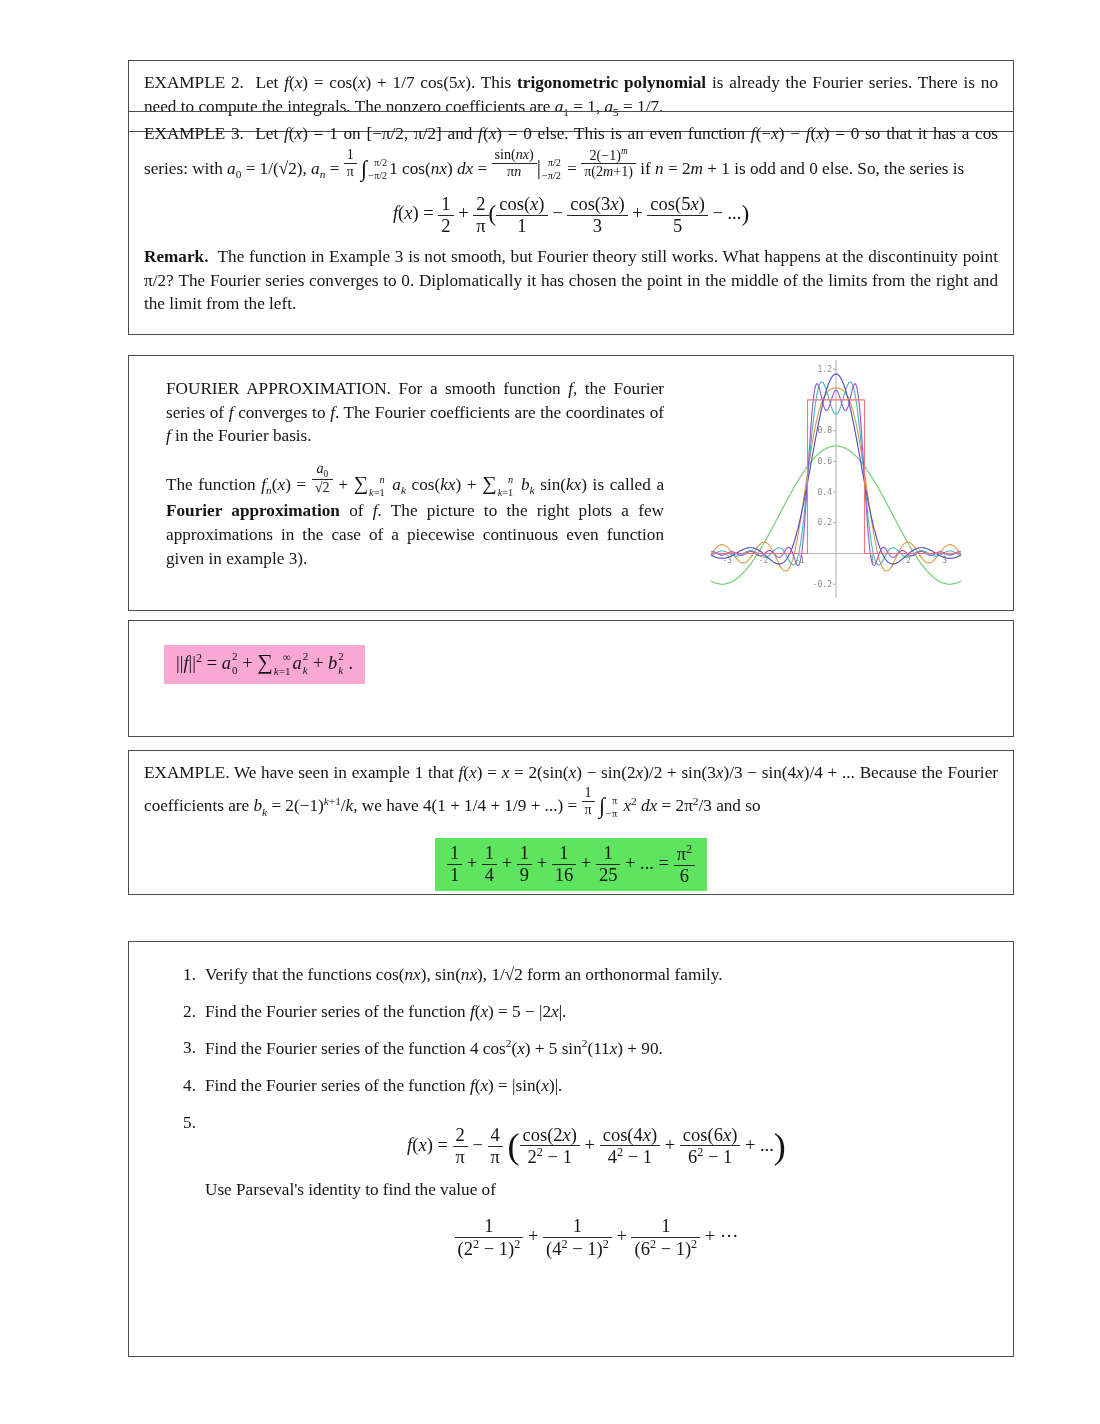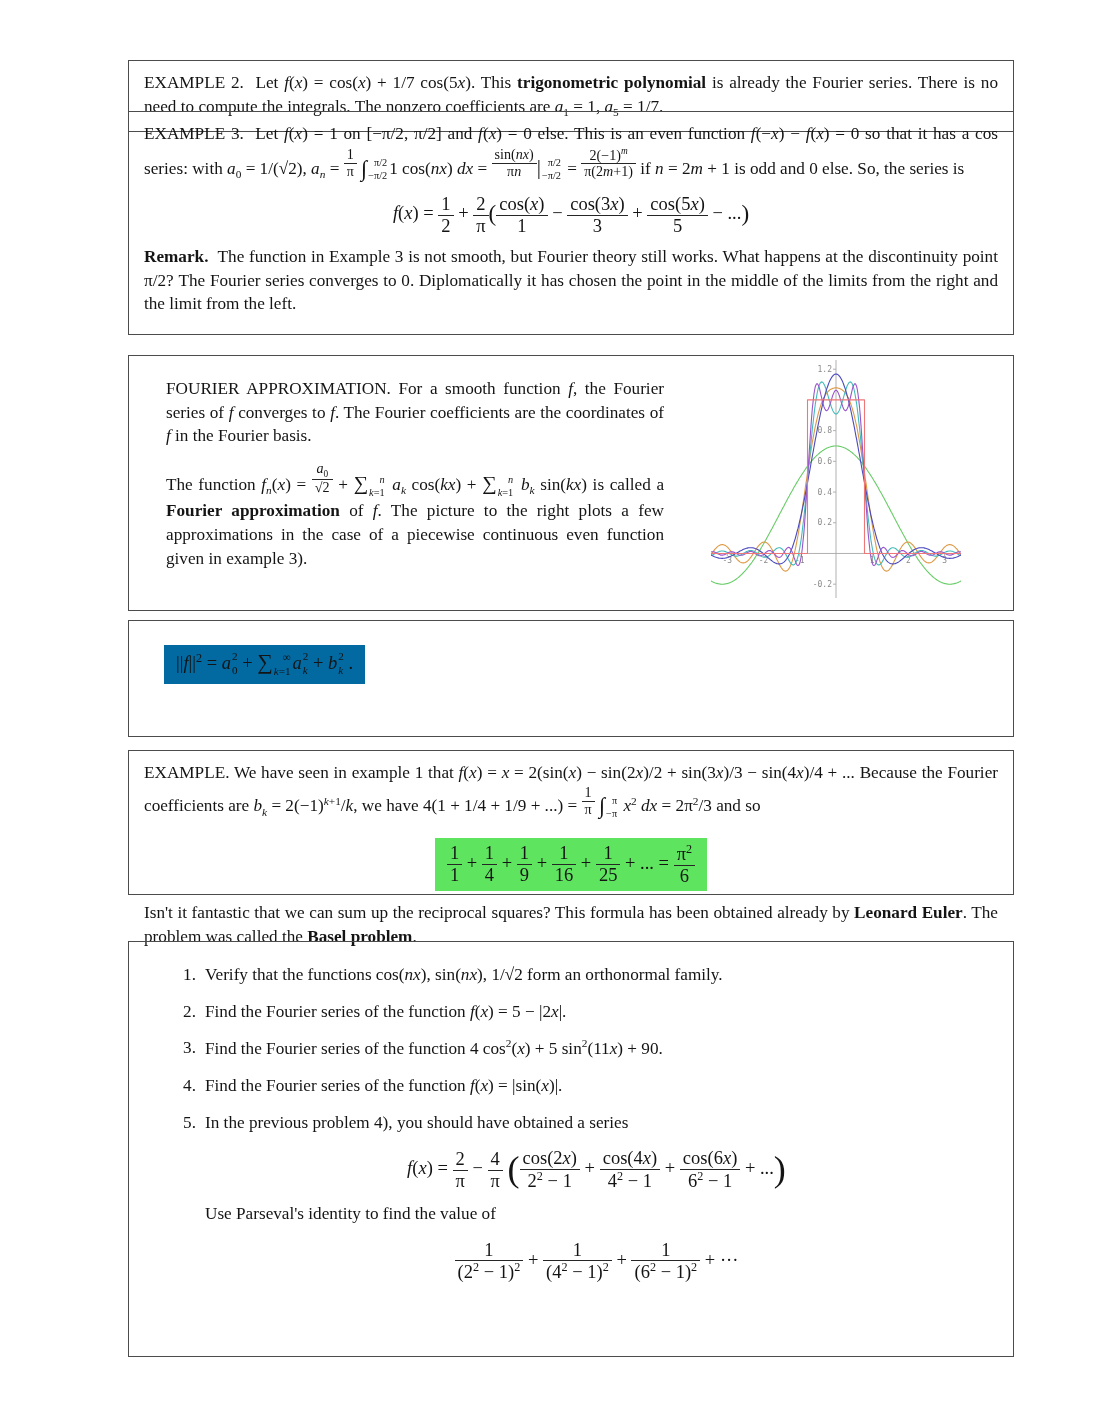--- a/index.html
+++ b/index.html
@@ -94,27 +94,26 @@
           <polyline points="0.0,194.5 0.7,193.5 1.4,192.6 2.2,191.6 2.9,190.6 3.6,189.7 4.3,188.9 5.1,188.1 5.8,187.3 6.5,186.6 7.2,186.1 8.0,185.6 8.7,185.2 9.4,184.9 10.1,184.7 10.9,184.6 11.6,184.6 12.3,184.7 13.0,184.9 13.8,185.2 14.5,185.6 15.2,186.1 15.9,186.7 16.7,187.4 17.4,188.2 18.1,189.0 18.8,189.9 19.6,190.8 20.3,191.7 21.0,192.7 21.7,193.7 22.5,194.7 23.2,195.7 23.9,196.6 24.6,197.6 25.4,198.4 26.1,199.3 26.8,200.0 27.5,200.7 28.3,201.3 29.0,201.9 29.7,202.3 30.4,202.6 31.2,202.8 31.9,202.9 32.6,202.9 33.3,202.8 34.1,202.6 34.8,202.2 35.5,201.8 36.2,201.2 37.0,200.6 37.7,199.8 38.4,199.0 39.1,198.1 39.9,197.1 40.6,196.1 41.3,195.1 42.0,194.0 42.8,192.8 43.5,191.7 44.2,190.6 44.9,189.5 45.7,188.4 46.4,187.4 47.1,186.4 47.8,185.5 48.6,184.7 49.3,184.0 50.0,183.4 50.7,182.8 51.4,182.4 52.2,182.2 52.9,182.0 53.6,182.0 54.3,182.1 55.1,182.4 55.8,182.8 56.5,183.4 57.2,184.0 58.0,184.9 58.7,185.8 59.4,186.8 60.1,188.0 60.9,189.2 61.6,190.6 62.3,192.0 63.0,193.5 63.8,195.0 64.5,196.5 65.2,198.1 65.9,199.6 66.7,201.1 67.4,202.6 68.1,204.0 68.8,205.4 69.6,206.6 70.3,207.7 71.0,208.7 71.7,209.6 72.5,210.2 73.2,210.7 73.9,211.0 74.6,211.1 75.4,211.0 76.1,210.6 76.8,210.1 77.5,209.2 78.3,208.1 79.0,206.8 79.7,205.2 80.4,203.3 81.2,201.2 81.9,198.8 82.6,196.2 83.3,193.3 84.1,190.2 84.8,186.8 85.5,183.2 86.2,179.5 87.0,175.5 87.7,171.3 88.4,167.0 89.1,162.6 89.9,158.0 90.6,153.3 91.3,148.5 92.0,143.6 92.8,138.7 93.5,133.7 94.2,128.7 94.9,123.7 95.7,118.8 96.4,113.9 97.1,109.0 97.8,104.2 98.6,99.5 99.3,94.9 100.0,90.4 100.7,86.0 101.4,81.8 102.2,77.7 102.9,73.8 103.6,70.0 104.3,66.4 105.1,63.0 105.8,59.8 106.5,56.8 107.2,53.9 108.0,51.2 108.7,48.7 109.4,46.4 110.1,44.3 110.9,42.3 111.6,40.5 112.3,38.8 113.0,37.3 113.8,36.0 114.5,34.8 115.2,33.7 115.9,32.7 116.7,31.9 117.4,31.1 118.1,30.5 118.8,29.9 119.6,29.4 120.3,29.0 121.0,28.7 121.7,28.4 122.5,28.2 123.2,28.0 123.9,27.9 124.6,27.9 125.4,27.9 126.1,27.9 126.8,28.0 127.5,28.2 128.3,28.4 129.0,28.7 129.7,29.0 130.4,29.4 131.2,29.9 131.9,30.5 132.6,31.1 133.3,31.9 134.1,32.7 134.8,33.7 135.5,34.8 136.2,36.0 137.0,37.3 137.7,38.8 138.4,40.5 139.1,42.3 139.9,44.3 140.6,46.4 141.3,48.7 142.0,51.2 142.8,53.9 143.5,56.8 144.2,59.8 144.9,63.0 145.7,66.4 146.4,70.0 147.1,73.8 147.8,77.7 148.6,81.8 149.3,86.0 150.0,90.4 150.7,94.9 151.4,99.5 152.2,104.2 152.9,109.0 153.6,113.9 154.3,118.8 155.1,123.7 155.8,128.7 156.5,133.7 157.2,138.7 158.0,143.6 158.7,148.5 159.4,153.3 160.1,158.0 160.9,162.6 161.6,167.0 162.3,171.3 163.0,175.5 163.8,179.5 164.5,183.2 165.2,186.8 165.9,190.2 166.7,193.3 167.4,196.2 168.1,198.8 168.8,201.2 169.6,203.3 170.3,205.2 171.0,206.8 171.7,208.1 172.5,209.2 173.2,210.1 173.9,210.6 174.6,211.0 175.4,211.1 176.1,211.0 176.8,210.7 177.5,210.2 178.3,209.6 179.0,208.7 179.7,207.7 180.4,206.6 181.2,205.4 181.9,204.0 182.6,202.6 183.3,201.1 184.1,199.6 184.8,198.1 185.5,196.5 186.2,195.0 187.0,193.5 187.7,192.0 188.4,190.6 189.1,189.2 189.9,188.0 190.6,186.8 191.3,185.8 192.0,184.9 192.8,184.0 193.5,183.4 194.2,182.8 194.9,182.4 195.7,182.1 196.4,182.0 197.1,182.0 197.8,182.2 198.6,182.4 199.3,182.8 200.0,183.4 200.7,184.0 201.4,184.7 202.2,185.5 202.9,186.4 203.6,187.4 204.3,188.4 205.1,189.5 205.8,190.6 206.5,191.7 207.2,192.8 208.0,194.0 208.7,195.1 209.4,196.1 210.1,197.1 210.9,198.1 211.6,199.0 212.3,199.8 213.0,200.6 213.8,201.2 214.5,201.8 215.2,202.2 215.9,202.6 216.7,202.8 217.4,202.9 218.1,202.9 218.8,202.8 219.6,202.6 220.3,202.3 221.0,201.9 221.7,201.3 222.5,200.7 223.2,200.0 223.9,199.3 224.6,198.4 225.4,197.6 226.1,196.6 226.8,195.7 227.5,194.7 228.3,193.7 229.0,192.7 229.7,191.7 230.4,190.8 231.2,189.9 231.9,189.0 232.6,188.2 233.3,187.4 234.1,186.7 234.8,186.1 235.5,185.6 236.2,185.2 237.0,184.9 237.7,184.7 238.4,184.6 239.1,184.6 239.9,184.7 240.6,184.9 241.3,185.2 242.0,185.6 242.8,186.1 243.5,186.6 244.2,187.3 244.9,188.1 245.7,188.9 246.4,189.7 247.1,190.6 247.8,191.6 248.6,192.6 249.3,193.5 250.0,194.5" fill="none" stroke="#dd9944" stroke-width="1.1" stroke-linejoin="round" stroke-linecap="round"></polyline>
           <polyline points="0.0,195.5 0.7,195.2 1.4,194.9 2.2,194.5 2.9,194.2 3.6,193.8 4.3,193.3 5.1,192.9 5.8,192.6 6.5,192.2 7.2,191.9 8.0,191.6 8.7,191.3 9.4,191.2 10.1,191.0 10.9,191.0 11.6,191.0 12.3,191.0 13.0,191.2 13.8,191.4 14.5,191.6 15.2,191.9 15.9,192.2 16.7,192.6 17.4,193.0 18.1,193.4 18.8,193.8 19.6,194.2 20.3,194.6 21.0,195.0 21.7,195.3 22.5,195.6 23.2,195.8 23.9,196.0 24.6,196.1 25.4,196.1 26.1,196.1 26.8,196.0 27.5,195.8 28.3,195.6 29.0,195.3 29.7,195.0 30.4,194.6 31.2,194.2 31.9,193.7 32.6,193.3 33.3,192.8 34.1,192.4 34.8,192.0 35.5,191.6 36.2,191.3 37.0,191.0 37.7,190.7 38.4,190.6 39.1,190.5 39.9,190.5 40.6,190.5 41.3,190.7 42.0,190.9 42.8,191.2 43.5,191.5 44.2,192.0 44.9,192.4 45.7,192.9 46.4,193.5 47.1,194.0 47.8,194.6 48.6,195.1 49.3,195.6 50.0,196.1 50.7,196.5 51.4,196.8 52.2,197.1 52.9,197.2 53.6,197.3 54.3,197.3 55.1,197.2 55.8,197.0 56.5,196.6 57.2,196.2 58.0,195.7 58.7,195.1 59.4,194.5 60.1,193.7 60.9,193.0 61.6,192.2 62.3,191.4 63.0,190.7 63.8,190.0 64.5,189.3 65.2,188.8 65.9,188.3 66.7,188.0 67.4,187.7 68.1,187.7 68.8,187.8 69.6,188.0 70.3,188.4 71.0,189.0 71.7,189.7 72.5,190.6 73.2,191.7 73.9,192.8 74.6,194.1 75.4,195.4 76.1,196.8 76.8,198.2 77.5,199.6 78.3,200.9 79.0,202.1 79.7,203.1 80.4,204.0 81.2,204.6 81.9,204.9 82.6,205.0 83.3,204.6 84.1,203.9 84.8,202.8 85.5,201.2 86.2,199.1 87.0,196.5 87.7,193.5 88.4,189.9 89.1,185.8 89.9,181.2 90.6,176.1 91.3,170.5 92.0,164.5 92.8,158.1 93.5,151.3 94.2,144.2 94.9,136.8 95.7,129.2 96.4,121.5 97.1,113.7 97.8,105.8 98.6,98.0 99.3,90.3 100.0,82.7 100.7,75.4 101.4,68.3 102.2,61.7 102.9,55.4 103.6,49.6 104.3,44.2 105.1,39.4 105.8,35.2 106.5,31.5 107.2,28.5 108.0,26.0 108.7,24.1 109.4,22.8 110.1,22.1 110.9,21.9 111.6,22.2 112.3,23.0 113.0,24.2 113.8,25.8 114.5,27.7 115.2,29.8 115.9,32.1 116.7,34.6 117.4,37.1 118.1,39.6 118.8,42.1 119.6,44.5 120.3,46.7 121.0,48.6 121.7,50.4 122.5,51.8 123.2,52.9 123.9,53.6 124.6,54.0 125.4,54.0 126.1,53.6 126.8,52.9 127.5,51.8 128.3,50.4 129.0,48.6 129.7,46.7 130.4,44.5 131.2,42.1 131.9,39.6 132.6,37.1 133.3,34.6 134.1,32.1 134.8,29.8 135.5,27.7 136.2,25.8 137.0,24.2 137.7,23.0 138.4,22.2 139.1,21.9 139.9,22.1 140.6,22.8 141.3,24.1 142.0,26.0 142.8,28.5 143.5,31.5 144.2,35.2 144.9,39.4 145.7,44.2 146.4,49.6 147.1,55.4 147.8,61.7 148.6,68.3 149.3,75.4 150.0,82.7 150.7,90.3 151.4,98.0 152.2,105.8 152.9,113.7 153.6,121.5 154.3,129.2 155.1,136.8 155.8,144.2 156.5,151.3 157.2,158.1 158.0,164.5 158.7,170.5 159.4,176.1 160.1,181.2 160.9,185.8 161.6,189.9 162.3,193.5 163.0,196.5 163.8,199.1 164.5,201.2 165.2,202.8 165.9,203.9 166.7,204.6 167.4,205.0 168.1,204.9 168.8,204.6 169.6,204.0 170.3,203.1 171.0,202.1 171.7,200.9 172.5,199.6 173.2,198.2 173.9,196.8 174.6,195.4 175.4,194.1 176.1,192.8 176.8,191.7 177.5,190.6 178.3,189.7 179.0,189.0 179.7,188.4 180.4,188.0 181.2,187.8 181.9,187.7 182.6,187.7 183.3,188.0 184.1,188.3 184.8,188.8 185.5,189.3 186.2,190.0 187.0,190.7 187.7,191.4 188.4,192.2 189.1,193.0 189.9,193.7 190.6,194.5 191.3,195.1 192.0,195.7 192.8,196.2 193.5,196.6 194.2,197.0 194.9,197.2 195.7,197.3 196.4,197.3 197.1,197.2 197.8,197.1 198.6,196.8 199.3,196.5 200.0,196.1 200.7,195.6 201.4,195.1 202.2,194.6 202.9,194.0 203.6,193.5 204.3,192.9 205.1,192.4 205.8,192.0 206.5,191.5 207.2,191.2 208.0,190.9 208.7,190.7 209.4,190.5 210.1,190.5 210.9,190.5 211.6,190.6 212.3,190.7 213.0,191.0 213.8,191.3 214.5,191.6 215.2,192.0 215.9,192.4 216.7,192.8 217.4,193.3 218.1,193.7 218.8,194.2 219.6,194.6 220.3,195.0 221.0,195.3 221.7,195.6 222.5,195.8 223.2,196.0 223.9,196.1 224.6,196.1 225.4,196.1 226.1,196.0 226.8,195.8 227.5,195.6 228.3,195.3 229.0,195.0 229.7,194.6 230.4,194.2 231.2,193.8 231.9,193.4 232.6,193.0 233.3,192.6 234.1,192.2 234.8,191.9 235.5,191.6 236.2,191.4 237.0,191.2 237.7,191.0 238.4,191.0 239.1,191.0 239.9,191.0 240.6,191.2 241.3,191.3 242.0,191.6 242.8,191.9 243.5,192.2 244.2,192.6 244.9,192.9 245.7,193.3 246.4,193.8 247.1,194.2 247.8,194.5 248.6,194.9 249.3,195.2 250.0,195.5" fill="none" stroke="#44bbbb" stroke-width="1.1" stroke-linejoin="round" stroke-linecap="round"></polyline>
           <polyline points="0.0,194.9 0.7,195.3 1.4,195.7 2.2,196.0 2.9,196.4 3.6,196.7 4.3,197.0 5.1,197.3 5.8,197.5 6.5,197.7 7.2,197.9 8.0,198.1 8.7,198.2 9.4,198.3 10.1,198.3 10.9,198.4 11.6,198.4 12.3,198.3 13.0,198.3 13.8,198.2 14.5,198.0 15.2,197.9 15.9,197.7 16.7,197.5 17.4,197.2 18.1,196.9 18.8,196.7 19.6,196.3 20.3,196.0 21.0,195.6 21.7,195.3 22.5,194.9 23.2,194.5 23.9,194.1 24.6,193.6 25.4,193.2 26.1,192.8 26.8,192.4 27.5,192.0 28.3,191.5 29.0,191.1 29.7,190.7 30.4,190.4 31.2,190.0 31.9,189.6 32.6,189.3 33.3,189.0 34.1,188.7 34.8,188.5 35.5,188.3 36.2,188.1 37.0,187.9 37.7,187.8 38.4,187.7 39.1,187.7 39.9,187.7 40.6,187.7 41.3,187.8 42.0,187.9 42.8,188.0 43.5,188.2 44.2,188.5 44.9,188.7 45.7,189.1 46.4,189.4 47.1,189.8 47.8,190.2 48.6,190.7 49.3,191.2 50.0,191.7 50.7,192.2 51.4,192.8 52.2,193.4 52.9,194.0 53.6,194.6 54.3,195.2 55.1,195.9 55.8,196.5 56.5,197.2 57.2,197.8 58.0,198.5 58.7,199.1 59.4,199.7 60.1,200.3 60.9,200.8 61.6,201.4 62.3,201.9 63.0,202.3 63.8,202.7 64.5,203.1 65.2,203.4 65.9,203.6 66.7,203.8 67.4,203.9 68.1,204.0 68.8,203.9 69.6,203.8 70.3,203.6 71.0,203.3 71.7,202.9 72.5,202.4 73.2,201.8 73.9,201.1 74.6,200.3 75.4,199.3 76.1,198.3 76.8,197.2 77.5,195.9 78.3,194.5 79.0,193.0 79.7,191.4 80.4,189.6 81.2,187.7 81.9,185.7 82.6,183.6 83.3,181.4 84.1,179.0 84.8,176.5 85.5,173.9 86.2,171.2 87.0,168.4 87.7,165.5 88.4,162.4 89.1,159.3 89.9,156.1 90.6,152.7 91.3,149.3 92.0,145.8 92.8,142.3 93.5,138.6 94.2,134.9 94.9,131.1 95.7,127.3 96.4,123.4 97.1,119.5 97.8,115.5 98.6,111.5 99.3,107.5 100.0,103.5 100.7,99.5 101.4,95.5 102.2,91.5 102.9,87.5 103.6,83.6 104.3,79.7 105.1,75.8 105.8,72.0 106.5,68.2 107.2,64.6 108.0,60.9 108.7,57.4 109.4,54.0 110.1,50.6 110.9,47.4 111.6,44.3 112.3,41.3 113.0,38.4 113.8,35.7 114.5,33.1 115.2,30.7 115.9,28.4 116.7,26.2 117.4,24.2 118.1,22.4 118.8,20.8 119.6,19.3 120.3,18.0 121.0,16.9 121.7,16.0 122.5,15.2 123.2,14.6 123.9,14.3 124.6,14.1 125.4,14.1 126.1,14.3 126.8,14.6 127.5,15.2 128.3,16.0 129.0,16.9 129.7,18.0 130.4,19.3 131.2,20.8 131.9,22.4 132.6,24.2 133.3,26.2 134.1,28.4 134.8,30.7 135.5,33.1 136.2,35.7 137.0,38.4 137.7,41.3 138.4,44.3 139.1,47.4 139.9,50.6 140.6,54.0 141.3,57.4 142.0,60.9 142.8,64.6 143.5,68.2 144.2,72.0 144.9,75.8 145.7,79.7 146.4,83.6 147.1,87.5 147.8,91.5 148.6,95.5 149.3,99.5 150.0,103.5 150.7,107.5 151.4,111.5 152.2,115.5 152.9,119.5 153.6,123.4 154.3,127.3 155.1,131.1 155.8,134.9 156.5,138.6 157.2,142.3 158.0,145.8 158.7,149.3 159.4,152.7 160.1,156.1 160.9,159.3 161.6,162.4 162.3,165.5 163.0,168.4 163.8,171.2 164.5,173.9 165.2,176.5 165.9,179.0 166.7,181.4 167.4,183.6 168.1,185.7 168.8,187.7 169.6,189.6 170.3,191.4 171.0,193.0 171.7,194.5 172.5,195.9 173.2,197.2 173.9,198.3 174.6,199.3 175.4,200.3 176.1,201.1 176.8,201.8 177.5,202.4 178.3,202.9 179.0,203.3 179.7,203.6 180.4,203.8 181.2,203.9 181.9,204.0 182.6,203.9 183.3,203.8 184.1,203.6 184.8,203.4 185.5,203.1 186.2,202.7 187.0,202.3 187.7,201.9 188.4,201.4 189.1,200.8 189.9,200.3 190.6,199.7 191.3,199.1 192.0,198.5 192.8,197.8 193.5,197.2 194.2,196.5 194.9,195.9 195.7,195.2 196.4,194.6 197.1,194.0 197.8,193.4 198.6,192.8 199.3,192.2 200.0,191.7 200.7,191.2 201.4,190.7 202.2,190.2 202.9,189.8 203.6,189.4 204.3,189.1 205.1,188.7 205.8,188.5 206.5,188.2 207.2,188.0 208.0,187.9 208.7,187.8 209.4,187.7 210.1,187.7 210.9,187.7 211.6,187.7 212.3,187.8 213.0,187.9 213.8,188.1 214.5,188.3 215.2,188.5 215.9,188.7 216.7,189.0 217.4,189.3 218.1,189.6 218.8,190.0 219.6,190.4 220.3,190.7 221.0,191.1 221.7,191.5 222.5,192.0 223.2,192.4 223.9,192.8 224.6,193.2 225.4,193.6 226.1,194.1 226.8,194.5 227.5,194.9 228.3,195.3 229.0,195.6 229.7,196.0 230.4,196.3 231.2,196.7 231.9,196.9 232.6,197.2 233.3,197.5 234.1,197.7 234.8,197.9 235.5,198.0 236.2,198.2 237.0,198.3 237.7,198.3 238.4,198.4 239.1,198.4 239.9,198.3 240.6,198.3 241.3,198.2 242.0,198.1 242.8,197.9 243.5,197.7 244.2,197.5 244.9,197.3 245.7,197.0 246.4,196.7 247.1,196.4 247.8,196.0 248.6,195.7 249.3,195.3 250.0,194.9" fill="none" stroke="#4949c0" stroke-width="1.1" stroke-linejoin="round" stroke-linecap="round"></polyline>
           <polyline points="0.0,192.0 0.7,191.8 1.4,191.8 2.2,191.8 2.9,191.9 3.6,192.1 4.3,192.4 5.1,192.7 5.8,193.1 6.5,193.5 7.2,193.9 8.0,194.3 8.7,194.6 9.4,194.9 10.1,195.1 10.9,195.1 11.6,195.1 12.3,195.0 13.0,194.8 13.8,194.6 14.5,194.2 15.2,193.8 15.9,193.4 16.7,193.0 17.4,192.7 18.1,192.3 18.8,192.1 19.6,191.9 20.3,191.8 21.0,191.8 21.7,191.9 22.5,192.1 23.2,192.3 23.9,192.7 24.6,193.1 25.4,193.5 26.1,193.9 26.8,194.3 27.5,194.7 28.3,195.0 29.0,195.2 29.7,195.3 30.4,195.3 31.2,195.2 31.9,195.0 32.6,194.7 33.3,194.3 34.1,193.9 34.8,193.5 35.5,193.0 36.2,192.6 37.0,192.2 37.7,191.9 38.4,191.6 39.1,191.5 39.9,191.5 40.6,191.5 41.3,191.8 42.0,192.1 42.8,192.5 43.5,192.9 44.2,193.5 44.9,194.0 45.7,194.5 46.4,194.9 47.1,195.3 47.8,195.6 48.6,195.8 49.3,195.8 50.0,195.7 50.7,195.5 51.4,195.1 52.2,194.7 52.9,194.1 53.6,193.5 54.3,192.9 55.1,192.2 55.8,191.7 56.5,191.2 57.2,190.8 58.0,190.6 58.7,190.5 59.4,190.6 60.1,190.9 60.9,191.4 61.6,192.0 62.3,192.7 63.0,193.5 63.8,194.3 64.5,195.1 65.2,195.9 65.9,196.5 66.7,197.0 67.4,197.3 68.1,197.4 68.8,197.3 69.6,196.9 70.3,196.3 71.0,195.5 71.7,194.5 72.5,193.4 73.2,192.2 73.9,191.0 74.6,189.9 75.4,188.9 76.1,188.1 76.8,187.6 77.5,187.4 78.3,187.5 79.0,188.1 79.7,189.0 80.4,190.4 81.2,192.0 81.9,194.0 82.6,196.1 83.3,198.3 84.1,200.4 84.8,202.4 85.5,204.0 86.2,205.1 87.0,205.6 87.7,205.3 88.4,204.0 89.1,201.8 89.9,198.5 90.6,194.0 91.3,188.4 92.0,181.5 92.8,173.6 93.5,164.7 94.2,154.8 94.9,144.2 95.7,133.0 96.4,121.4 97.1,109.7 97.8,98.0 98.6,86.6 99.3,75.6 100.0,65.4 100.7,56.1 101.4,47.8 102.2,40.6 102.9,34.7 103.6,30.0 104.3,26.7 105.1,24.6 105.8,23.7 106.5,23.9 107.2,25.0 108.0,26.9 108.7,29.4 109.4,32.4 110.1,35.5 110.9,38.8 111.6,41.8 112.3,44.6 113.0,47.0 113.8,48.8 114.5,50.0 115.2,50.6 115.9,50.6 116.7,49.9 117.4,48.7 118.1,47.0 118.8,44.9 119.6,42.6 120.3,40.2 121.0,37.8 121.7,35.5 122.5,33.6 123.2,32.0 123.9,30.9 124.6,30.4 125.4,30.4 126.1,30.9 126.8,32.0 127.5,33.6 128.3,35.5 129.0,37.8 129.7,40.2 130.4,42.6 131.2,44.9 131.9,47.0 132.6,48.7 133.3,49.9 134.1,50.6 134.8,50.6 135.5,50.0 136.2,48.8 137.0,47.0 137.7,44.6 138.4,41.8 139.1,38.8 139.9,35.5 140.6,32.4 141.3,29.4 142.0,26.9 142.8,25.0 143.5,23.9 144.2,23.7 144.9,24.6 145.7,26.7 146.4,30.0 147.1,34.7 147.8,40.6 148.6,47.8 149.3,56.1 150.0,65.4 150.7,75.6 151.4,86.6 152.2,98.0 152.9,109.7 153.6,121.4 154.3,133.0 155.1,144.2 155.8,154.8 156.5,164.7 157.2,173.6 158.0,181.5 158.7,188.4 159.4,194.0 160.1,198.5 160.9,201.8 161.6,204.0 162.3,205.3 163.0,205.6 163.8,205.1 164.5,204.0 165.2,202.4 165.9,200.4 166.7,198.3 167.4,196.1 168.1,194.0 168.8,192.0 169.6,190.4 170.3,189.0 171.0,188.1 171.7,187.5 172.5,187.4 173.2,187.6 173.9,188.1 174.6,188.9 175.4,189.9 176.1,191.0 176.8,192.2 177.5,193.4 178.3,194.5 179.0,195.5 179.7,196.3 180.4,196.9 181.2,197.3 181.9,197.4 182.6,197.3 183.3,197.0 184.1,196.5 184.8,195.9 185.5,195.1 186.2,194.3 187.0,193.5 187.7,192.7 188.4,192.0 189.1,191.4 189.9,190.9 190.6,190.6 191.3,190.5 192.0,190.6 192.8,190.8 193.5,191.2 194.2,191.7 194.9,192.2 195.7,192.9 196.4,193.5 197.1,194.1 197.8,194.7 198.6,195.1 199.3,195.5 200.0,195.7 200.7,195.8 201.4,195.8 202.2,195.6 202.9,195.3 203.6,194.9 204.3,194.5 205.1,194.0 205.8,193.5 206.5,192.9 207.2,192.5 208.0,192.1 208.7,191.8 209.4,191.5 210.1,191.5 210.9,191.5 211.6,191.6 212.3,191.9 213.0,192.2 213.8,192.6 214.5,193.0 215.2,193.5 215.9,193.9 216.7,194.3 217.4,194.7 218.1,195.0 218.8,195.2 219.6,195.3 220.3,195.3 221.0,195.2 221.7,195.0 222.5,194.7 223.2,194.3 223.9,193.9 224.6,193.5 225.4,193.1 226.1,192.7 226.8,192.3 227.5,192.1 228.3,191.9 229.0,191.8 229.7,191.8 230.4,191.9 231.2,192.1 231.9,192.3 232.6,192.7 233.3,193.0 234.1,193.4 234.8,193.8 235.5,194.2 236.2,194.6 237.0,194.8 237.7,195.0 238.4,195.1 239.1,195.1 239.9,195.1 240.6,194.9 241.3,194.6 242.0,194.3 242.8,193.9 243.5,193.5 244.2,193.1 244.9,192.7 245.7,192.4 246.4,192.1 247.1,191.9 247.8,191.8 248.6,191.8 249.3,191.8 250.0,192.0" fill="none" stroke="#9955cc" stroke-width="1.1" stroke-linejoin="round" stroke-linecap="round"></polyline>
           <polyline points="0.0,193.5 96.5,193.5 96.5,39.9 153.5,39.9 153.5,193.5 250.0,193.5" fill="none" stroke="#ee7777" stroke-width="1.1" stroke-linejoin="round" stroke-linecap="round"></polyline>
         </svg>
     </figure>
   </section>
 
   <section class="box" id="b-par">
-    <div class="eq hl" style="background-color: #0369a1; margin-left: 20px;">||<i>f</i>||<sup>2</sup> = <i>a</i><span class="ss"><span>2</span><span>0</span></span> + <span class="sum">∑</span><span class="lims"><span>∞</span><span><i>k</i>=1</span></span> <i>a</i><span class="ss"><span>2</span><span><i>k</i></span></span> + <i>b</i><span class="ss"><span>2</span><span><i>k</i></span></span> .</div>
+    <div class="eq hl" style="background-color: #f9a8d4; margin-left: 20px;">||<i>f</i>||<sup>2</sup> = <i>a</i><span class="ss"><span>2</span><span>0</span></span> + <span class="sum">∑</span><span class="lims"><span>∞</span><span><i>k</i>=1</span></span> <i>a</i><span class="ss"><span>2</span><span><i>k</i></span></span> + <i>b</i><span class="ss"><span>2</span><span><i>k</i></span></span> .</div>
   </section>
 
   <section class="box" id="b-basel">
     <p class="para">EXAMPLE. We have seen in example 1 that <i>f</i>(<i>x</i>) = <i>x</i> = 2(sin(<i>x</i>) − sin(2<i>x</i>)/2 + sin(3<i>x</i>)/3 − sin(4<i>x</i>)/4 + ... Because the Fourier coefficients are <i>b</i><sub><i>k</i></sub> = 2(−1)<sup><i>k</i>+1</sup>/<i>k</i>, we have 4(1 + 1/4 + 1/9 + ...) = <span class="fr sm"><span class="fn">1</span><span class="fd">π</span></span> <span class="int">∫</span><span class="lims"><span>π</span><span>−π</span></span> <i>x</i><sup>2</sup> <i>dx</i> = 2π<sup>2</sup>/3 and so</p>
     <div class="eq hl" style="background-color: rgb(95, 228, 95);"><span class="fr"><span class="fn">1</span><span class="fd">1</span></span> + <span class="fr"><span class="fn">1</span><span class="fd">4</span></span> + <span class="fr"><span class="fn">1</span><span class="fd">9</span></span> + <span class="fr"><span class="fn">1</span><span class="fd">16</span></span> + <span class="fr"><span class="fn">1</span><span class="fd">25</span></span> + ... = <span class="fr"><span class="fn">π<sup>2</sup></span><span class="fd">6</span></span></div>
-    <p class="para">Isn't it fantastic that we can sum up the reciprocal squares? This formula has been obtained already by <b>Leonard Euler</b>. The problem was called the <b>Basel problem</b>.</p>
   </section>
 
   <section class="box" id="b-hw">
 
     <div class="hw-item">
       <span class="hw-num">1.</span>
       <div class="hw-body">Verify that the functions cos(<i>nx</i>), sin(<i>nx</i>), 1/√2 form an orthonormal family.</div>
     </div>
     <div class="hw-item">
       <span class="hw-num">2.</span>
@@ -124,21 +123,20 @@
       <span class="hw-num">3.</span>
       <div class="hw-body">Find the Fourier series of the function 4 cos<sup>2</sup>(<i>x</i>) + 5 sin<sup>2</sup>(11<i>x</i>) + 90.</div>
     </div>
     <div class="hw-item">
       <span class="hw-num">4.</span>
       <div class="hw-body">Find the Fourier series of the function <i>f</i>(<i>x</i>) = |sin(<i>x</i>)|.</div>
     </div>
     <div class="hw-item">
       <span class="hw-num">5.</span>
       <div class="hw-body">
-        <div>In the previous problem 4), you should have obtained a series</div>
         <div class="eq"><i>f</i>(<i>x</i>) = <span class="fr"><span class="fn">2</span><span class="fd">π</span></span> − <span class="fr"><span class="fn">4</span><span class="fd">π</span></span> <span class="bp">(</span><span class="fr"><span class="fn">cos(2<i>x</i>)</span><span class="fd">2<sup>2</sup> − 1</span></span> + <span class="fr"><span class="fn">cos(4<i>x</i>)</span><span class="fd">4<sup>2</sup> − 1</span></span> + <span class="fr"><span class="fn">cos(6<i>x</i>)</span><span class="fd">6<sup>2</sup> − 1</span></span> + ...<span class="bp">)</span></div>
         <div>Use Parseval's identity to find the value of</div>
         <div class="eq"><span class="fr"><span class="fn">1</span><span class="fd">(2<sup>2</sup> − 1)<sup>2</sup></span></span> + <span class="fr"><span class="fn">1</span><span class="fd">(4<sup>2</sup> − 1)<sup>2</sup></span></span> + <span class="fr"><span class="fn">1</span><span class="fd">(6<sup>2</sup> − 1)<sup>2</sup></span></span> + ···</div>
       </div>
     </div>
   </section>
 
 </div>
 
 </body></html>

